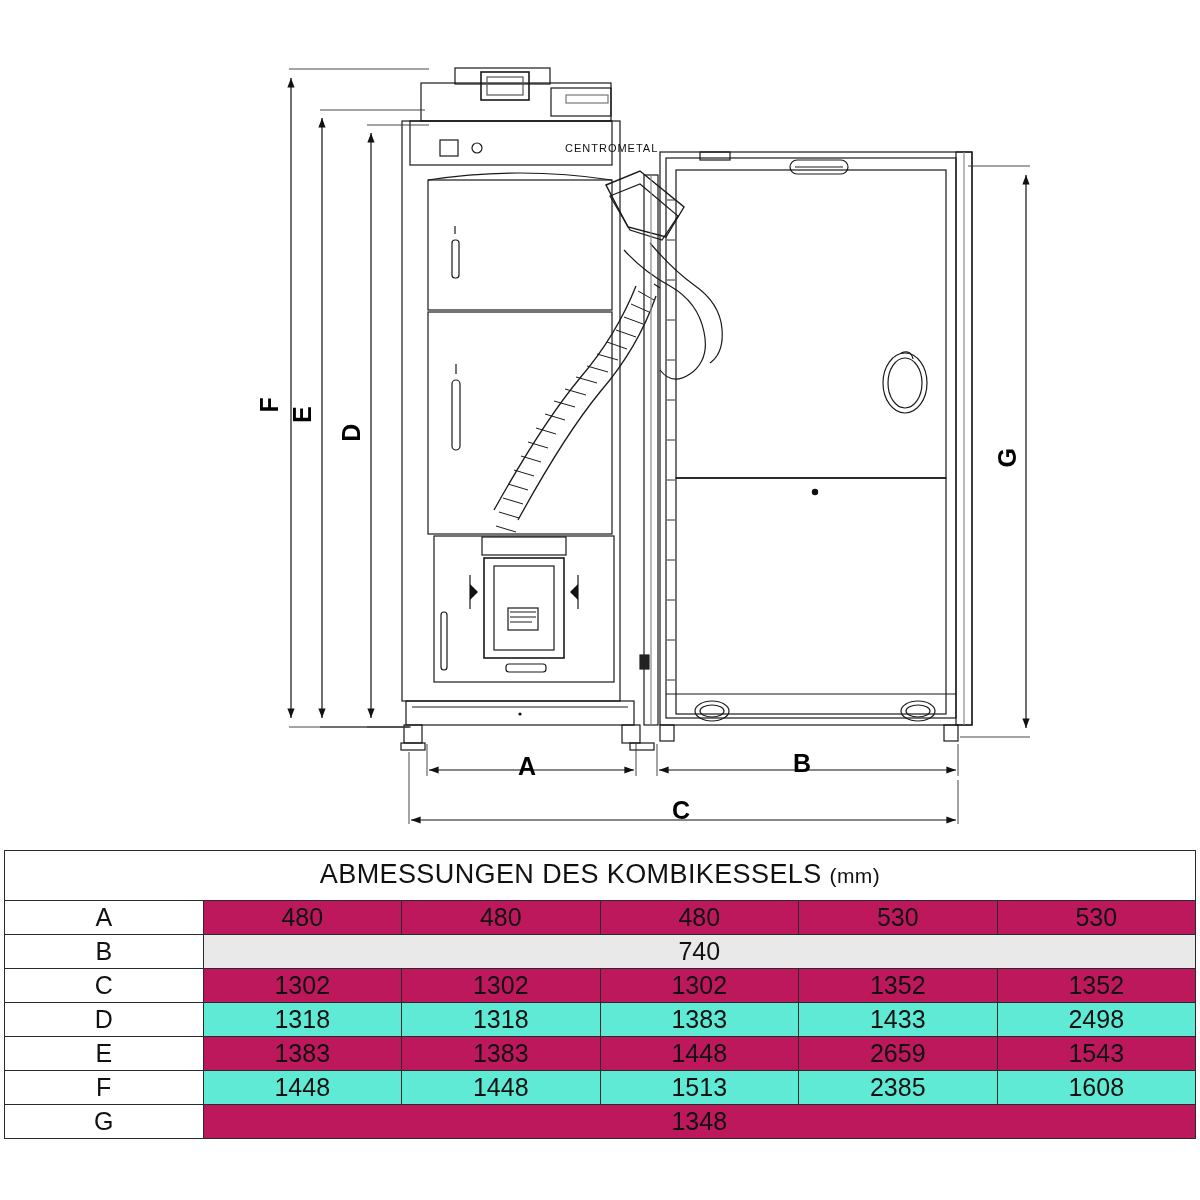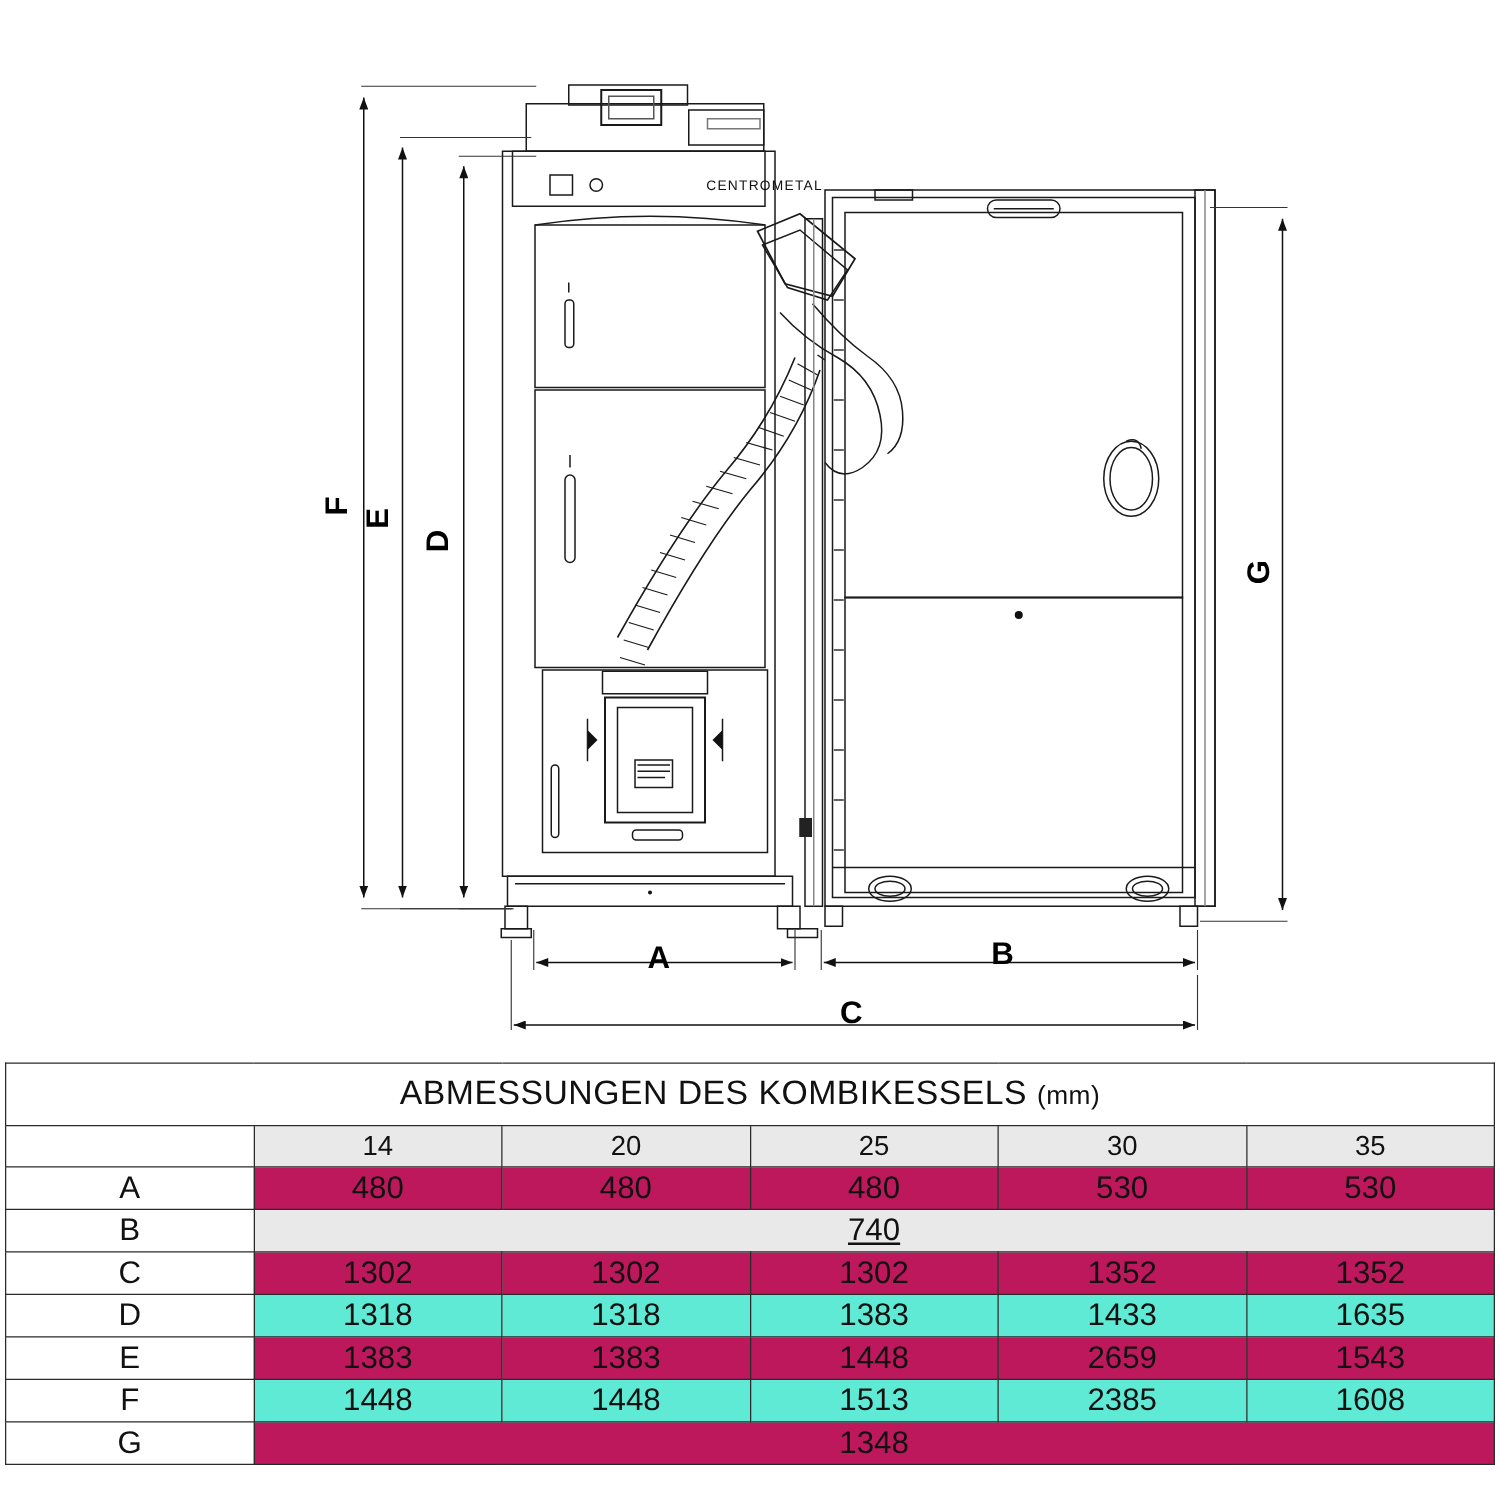--- a/index.html
+++ b/index.html
@@ -86,21 +86,20 @@
   .cell {
     font-size: 25px;
     padding: 2px 0;
     background: #be185d;
   }
   .cell.shaded {
     background: #5eead4;
   }
   .cell.span {
     background: #e9e9e9;
-    text-decoration: underline;
   }
 </style>
 </head>
 <body>
 
 <div id="root">
 
   <div id="drawing">
     <svg width="1200" height="848" viewBox="0 0 1200 848" xmlns="http://www.w3.org/2000/svg">
       <defs>
@@ -261,28 +260,20 @@
   </div>
 
   <table id="spec-table">
     <tbody>
       <tr>
         <td class="tbl-title" colspan="6">
           <span>ABMESSUNGEN DES KOMBIKESSELS</span>
           <span class="unit">(mm)</span>
         </td>
       </tr>
-      <tr>
-        <td class="row-head"></td>
-        <td class="col-head">14</td>
-        <td class="col-head">20</td>
-        <td class="col-head">25</td>
-        <td class="col-head">30</td>
-        <td class="col-head">35</td>
-      </tr>
 
       <tr>
         <td class="row-head">A</td>
         <td class="cell">480</td>
         <td class="cell">480</td>
         <td class="cell">480</td>
         <td class="cell">530</td>
         <td class="cell">530</td>
       </tr>
 
@@ -299,21 +290,21 @@
         <td class="cell">1352</td>
         <td class="cell">1352</td>
       </tr>
 
       <tr>
         <td class="row-head">D</td>
         <td class="cell shaded">1318</td>
         <td class="cell shaded">1318</td>
         <td class="cell shaded">1383</td>
         <td class="cell shaded">1433</td>
-        <td class="cell shaded">1635</td>
+        <td class="cell shaded">2498</td>
       </tr>
 
       <tr>
         <td class="row-head">E</td>
         <td class="cell">1383</td>
         <td class="cell">1383</td>
         <td class="cell">1448</td>
         <td class="cell">2659</td>
         <td class="cell">1543</td>
       </tr>

